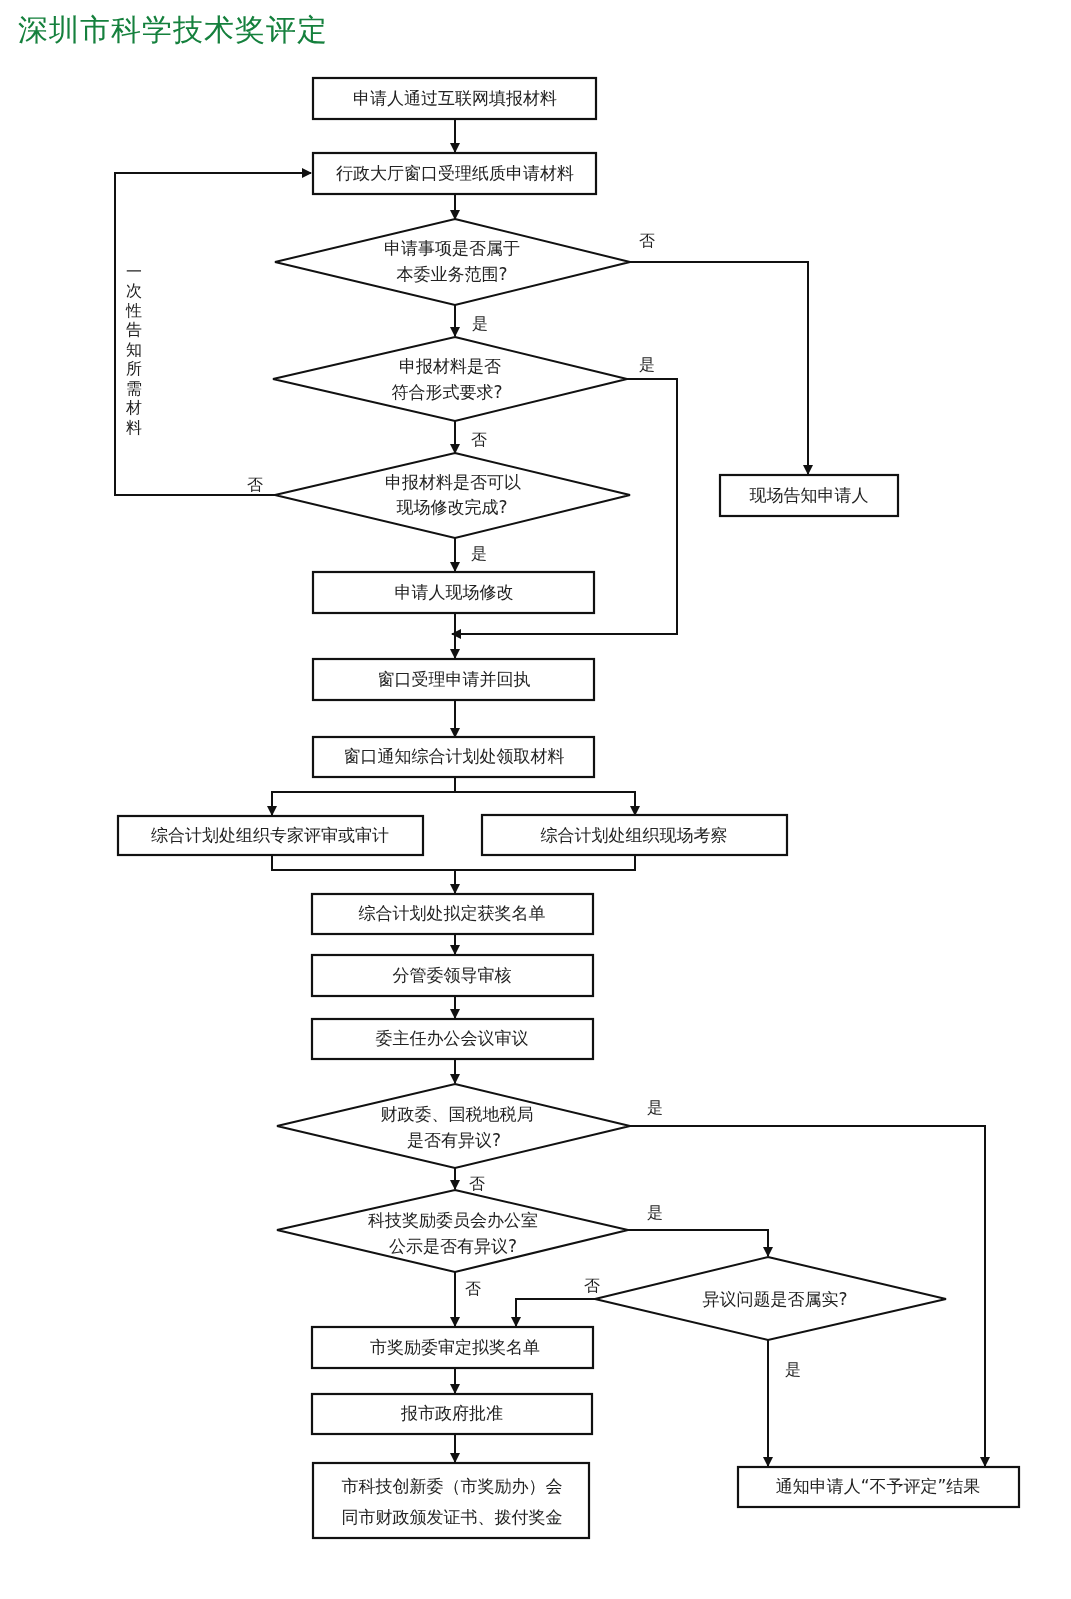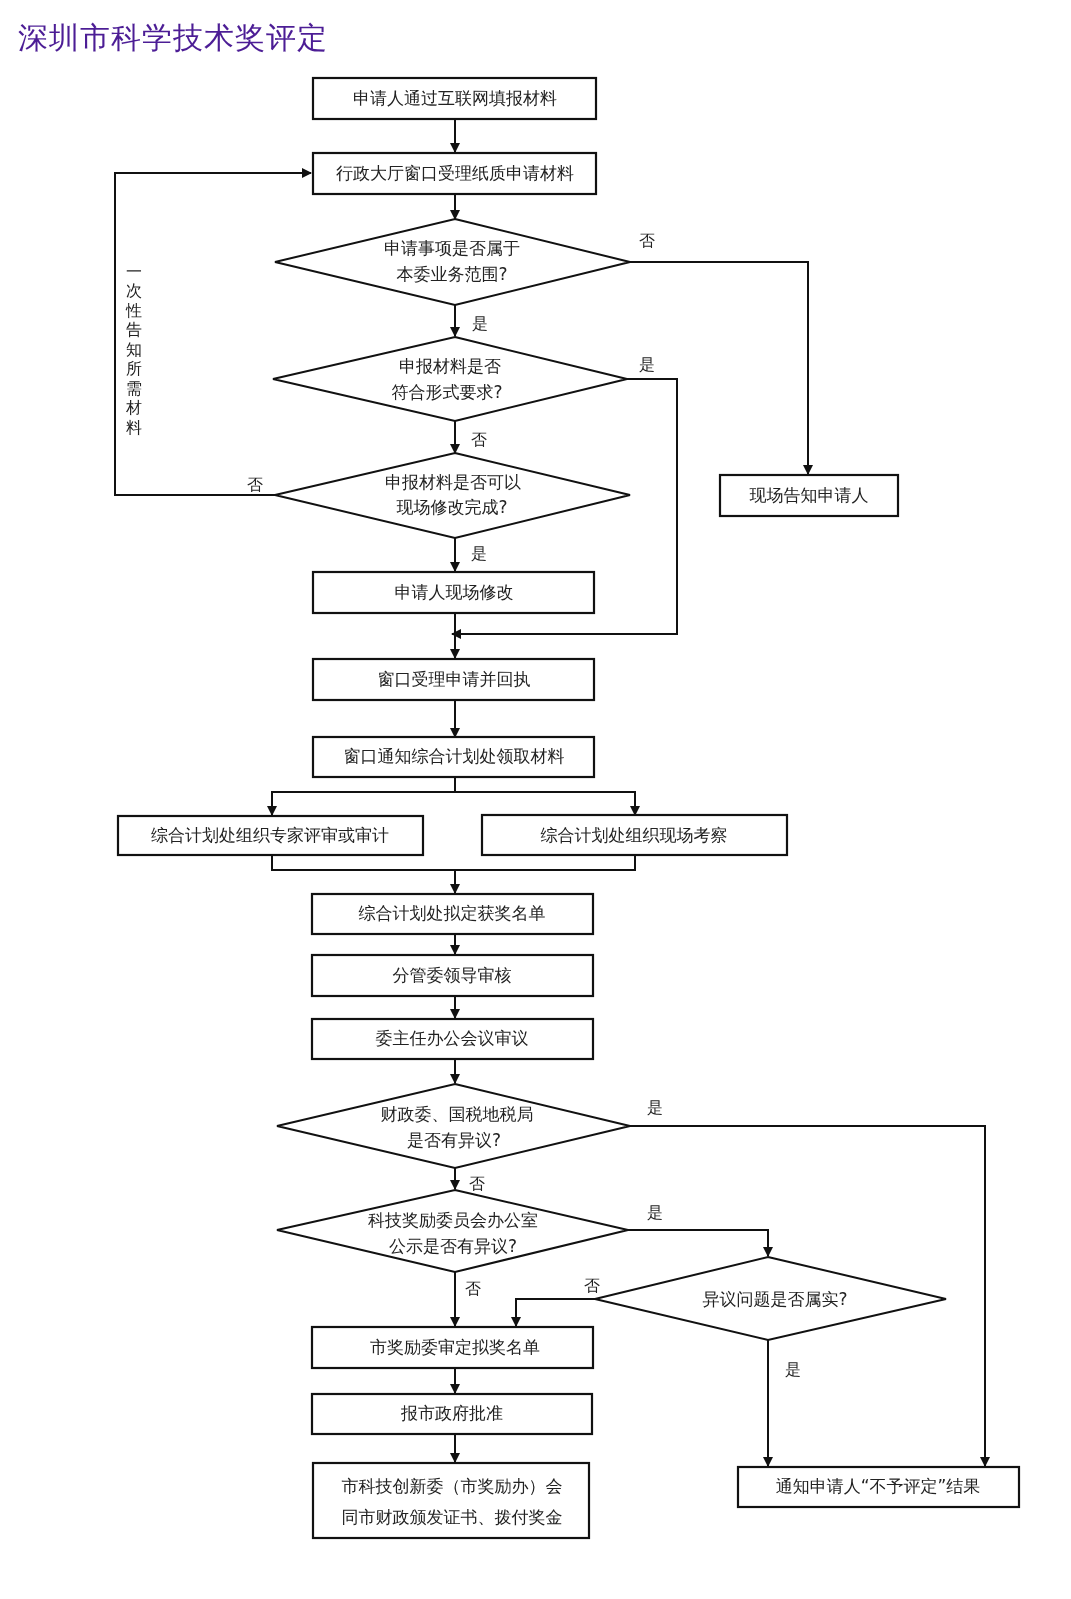--- a/index.html
+++ b/index.html
@@ -1,19 +1,19 @@
 <!DOCTYPE html>
 <html><head>
 <meta charset="utf-8">
 <style>
   html, body { margin: 0; padding: 0; background: #ffffff; }
   body { width: 1071px; height: 1599px; position: relative; overflow: hidden;
          font-family: "DejaVu Serif", "Liberation Serif", serif; color: #222; }
-  #title { position: absolute; left: 18px; top: 18px; font-size: 30px; letter-spacing: 1px;
-           color: #4c1d95; font-family: Liberation Mono, monospace; }
+  #title { position: absolute; left: 18px; top: 10px; font-size: 30px; letter-spacing: 1px;
+           color: #15803d; font-family: Liberation Mono, monospace; }
   svg#flow { position: absolute; left: 0; top: 0; }
   .box { fill: #fff; stroke: #111; stroke-width: 2.2; }
   .dia { fill: #fff; stroke: #111; stroke-width: 2; }
   .ln  { fill: none; stroke: #111; stroke-width: 2; }
   .t   { font-family: "DejaVu Sans", "Liberation Sans", sans-serif; font-size: 17px; fill: #222; text-anchor: middle; dominant-baseline: middle; }
   .lbl { font-family: "DejaVu Sans", "Liberation Sans", sans-serif; font-size: 16px; fill: #222; text-anchor: middle; dominant-baseline: middle; }
 </style>
 </head>
 <body>
 

